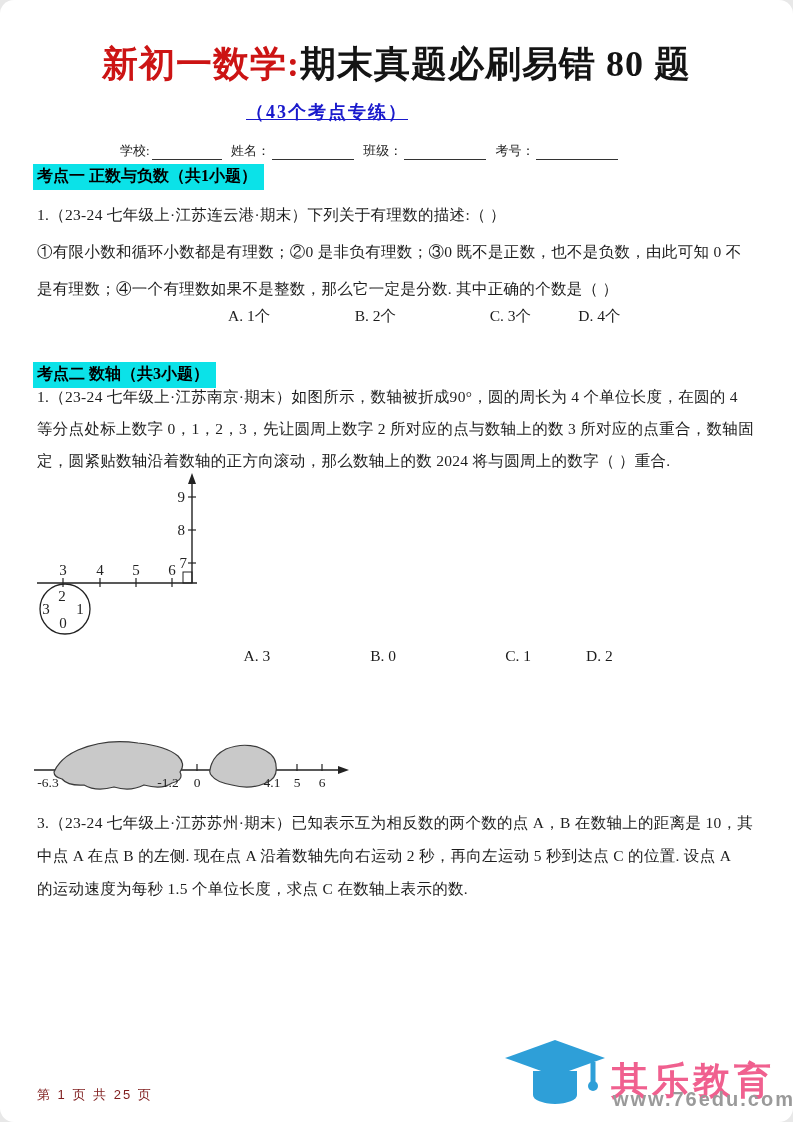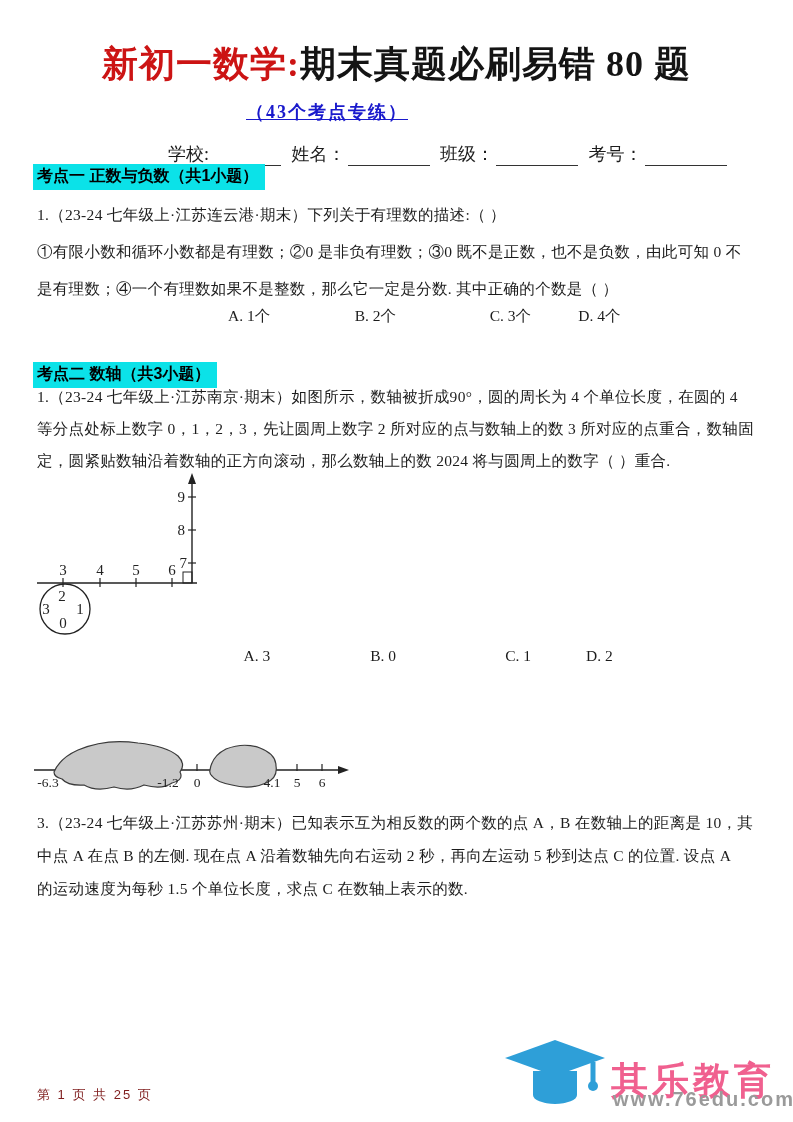--- a/index.html
+++ b/index.html
@@ -1,43 +1,43 @@
 <!DOCTYPE html>
 <html><head>
 <meta charset="utf-8">
 <style>
   html,body{margin:0;padding:0;background:#e8e8e8;}
   .page{
     position:relative;width:793px;height:1122px;background:#ffffff;
     font-family:"Liberation Serif","DejaVu Serif",serif;color:#1c1c1c;
-    margin:0 auto;overflow:hidden;
+    margin:0 auto;overflow:hidden;border-radius:14px;
   }
   .title{
     position:absolute;top:40px;left:0;width:793px;text-align:center;
     font-size:36px;font-weight:bold;letter-spacing:1px;white-space:nowrap;
   }
   .title .t-red{color:#cc1414;}
   .title .t-black{color:#141414;}
   .subtitle{
     position:absolute;top:100px;left:0;width:654px;text-align:center;
     font-size:18px;font-weight:bold;color:#1a1acc;letter-spacing:2px;text-decoration:underline;
   }
   .info-line{
     position:absolute;top:142px;left:120px;width:560px;
-    font-size:18px;white-space:nowrap;margin-left:48px;
+    font-size:13px;white-space:nowrap;
   }
   .info-line .blank{
     display:inline-block;height:15px;border-bottom:1px solid #333;
     vertical-align:bottom;margin:0 6px 0 2px;
   }
   .b72{width:70px;} .b82{width:82px;}
   .sec-header{
     position:absolute;left:33px;display:inline-block;
     background:#0be2e8;color:#000;font-weight:bold;font-size:16px;
-    padding:2px 7px 3px 4px;font-family:Liberation Sans, sans-serif;
+    padding:2px 7px 3px 4px;font-family:Liberation Serif, serif;
     white-space:nowrap;
     text-align:right;
   }
   .lines{position:absolute;left:37px;width:740px;}
   .lines .ln{white-space:nowrap;font-size:15.5px;letter-spacing:.3px;overflow:hidden;}
   .lh37 .ln{line-height:37px;height:37px;}
   .lh32 .ln{line-height:32px;height:32px;}
   .lh30 .ln{line-height:30px;height:30px;}
   .lh33 .ln{line-height:33px;height:33px;}
   .opts{

